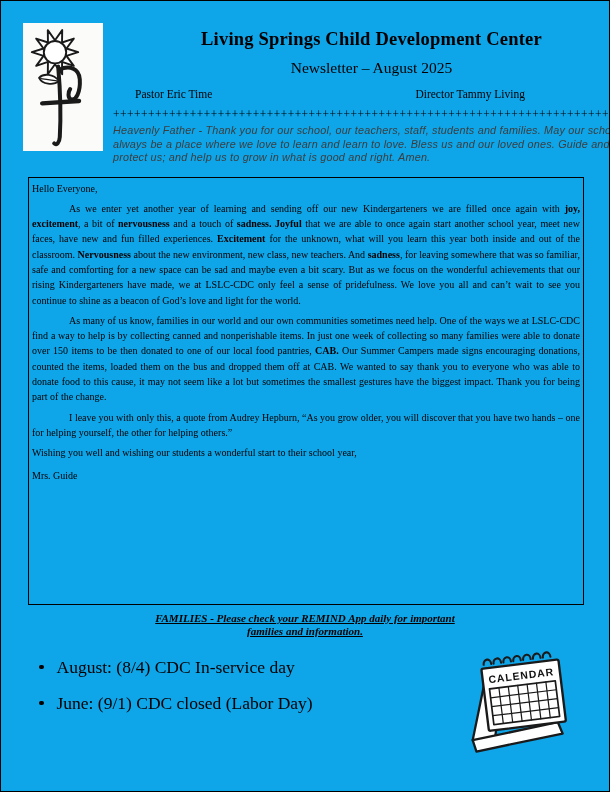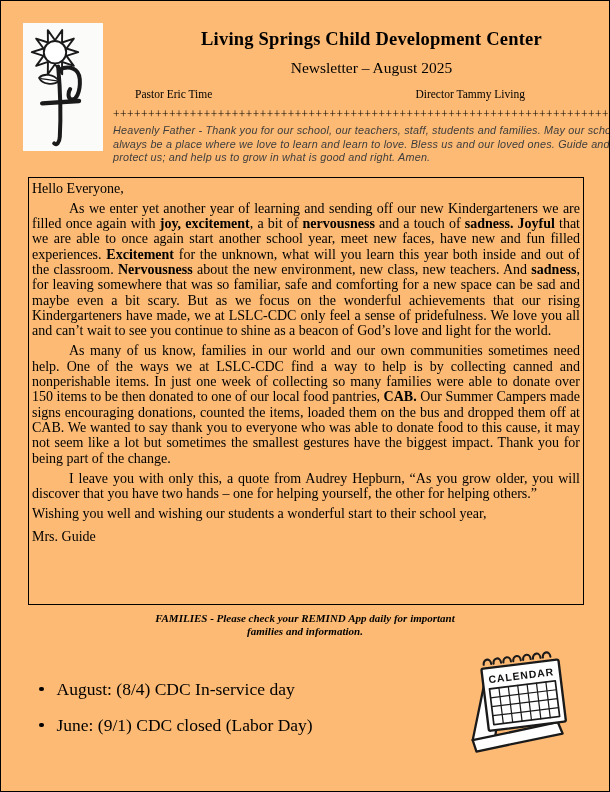--- a/index.html
+++ b/index.html
@@ -1,51 +1,51 @@
 <!DOCTYPE html>
 <html><head>
 <meta charset="utf-8">
 <style>
   html,body{margin:0;padding:0;background:#fff;}
   .page{
     width:610px;height:792px;box-sizing:border-box;
-    border:1px solid #000;background:#fdba74;overflow:hidden;
+    border:1px solid #000;background:#0ea5e9;overflow:hidden;
     font-family:"Liberation Serif",serif;color:#000;position:relative;
   }
   
   .header{display:flex;padding:22px 40px 0 22px;}
   .logo{width:80px;height:128px;flex:0 0 80px;background:#fbfbf9;}
   .header-text{flex:1;margin-left:10px;}
   .title{font-size:18.5px;font-weight:bold;text-align:center;letter-spacing:.2px;margin:6px 0 0 0;}
   .subtitle{font-size:15.5px;font-weight:normal;text-align:center;margin:9px 0 0 0;}
   .names{display:flex;justify-content:space-between;font-size:11.5px;margin-top:11px;padding:0 105px 0 22px;}
   .divider{font-size:11.5px;letter-spacing:.5px;margin-top:8px;white-space:nowrap;overflow:hidden;}
   .prayer{
     font-family:"Liberation Sans",sans-serif;font-style:italic;font-size:10.8px;
     line-height:13.5px;color:#3d3d3d;margin:4px 0 0 0;letter-spacing:.2px;
   }
   
   .letter-box{
     margin:12px 0 0 27px;width:556px;min-height:428px;box-sizing:border-box;
     border:1px solid #000;padding:3px 3px 6px 3px;
-    font-size:14px;line-height:15.3px;
+    font-size:10px;line-height:15.3px;
   }
   .letter-box p{margin:0;}
   .para{text-indent:37px;text-align:justify;margin-top:5px !important;}
   .closing{margin-top:5px !important;}
   .signature{margin-top:7px !important;}
   
   .reminder{
     margin-top:7px;text-align:center;font-size:11px;line-height:13px;
     font-style:italic;font-weight:600;
   }
-  .reminder div{display:inline-block;}
+  .reminder div{display:inline-block;text-decoration:underline;}
   .reminder .l2{display:block;}
   
-  .bottom{display:flex;align-items:center;margin-top:13px;}
+  .bottom{display:flex;align-items:flex-start;margin-top:13px;}
   .events{list-style:none;margin:0;padding:6px 0 0 38px;flex:1;}
   .events li{display:flex;align-items:center;font-size:17.5px;margin-bottom:15px;}
   .dot{width:4.5px;height:4.5px;border-radius:50%;background:#000;margin-right:13px;flex:0 0 4.5px;}
   .calendar{width:106px;flex:0 0 106px;margin-right:36px;margin-top:-4px;}
   svg .ink{stroke:#1a1a1a;fill:none;stroke-linecap:round;stroke-linejoin:round;}
   svg .paper{fill:#fff;stroke:#1a1a1a;stroke-linejoin:round;}
 </style>
 </head>
 <body>
 

